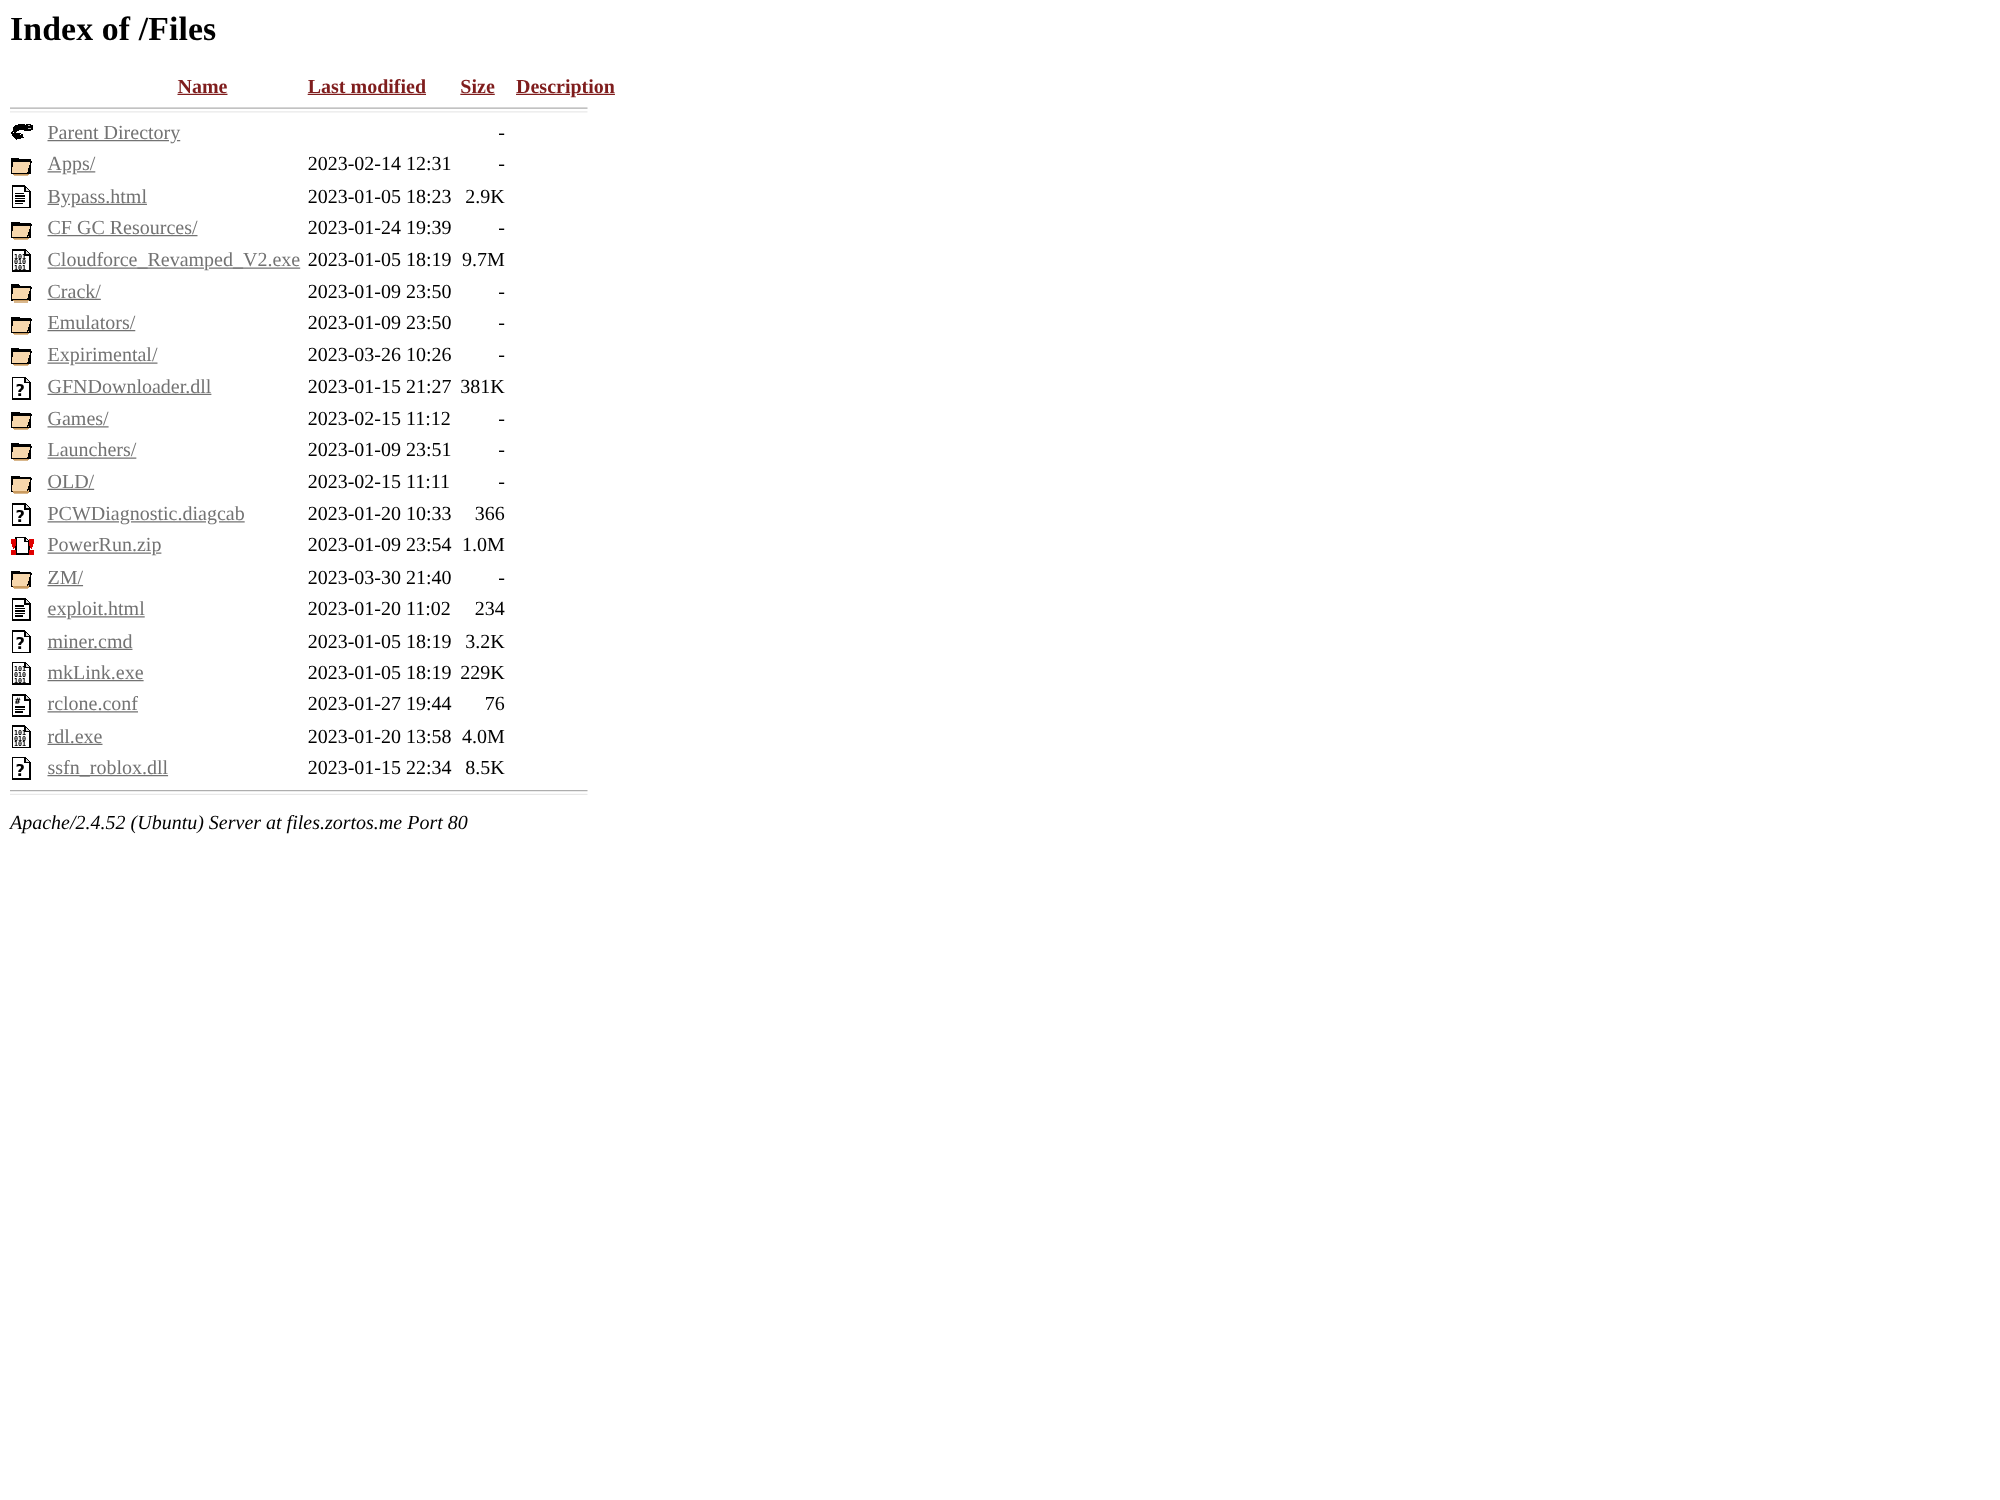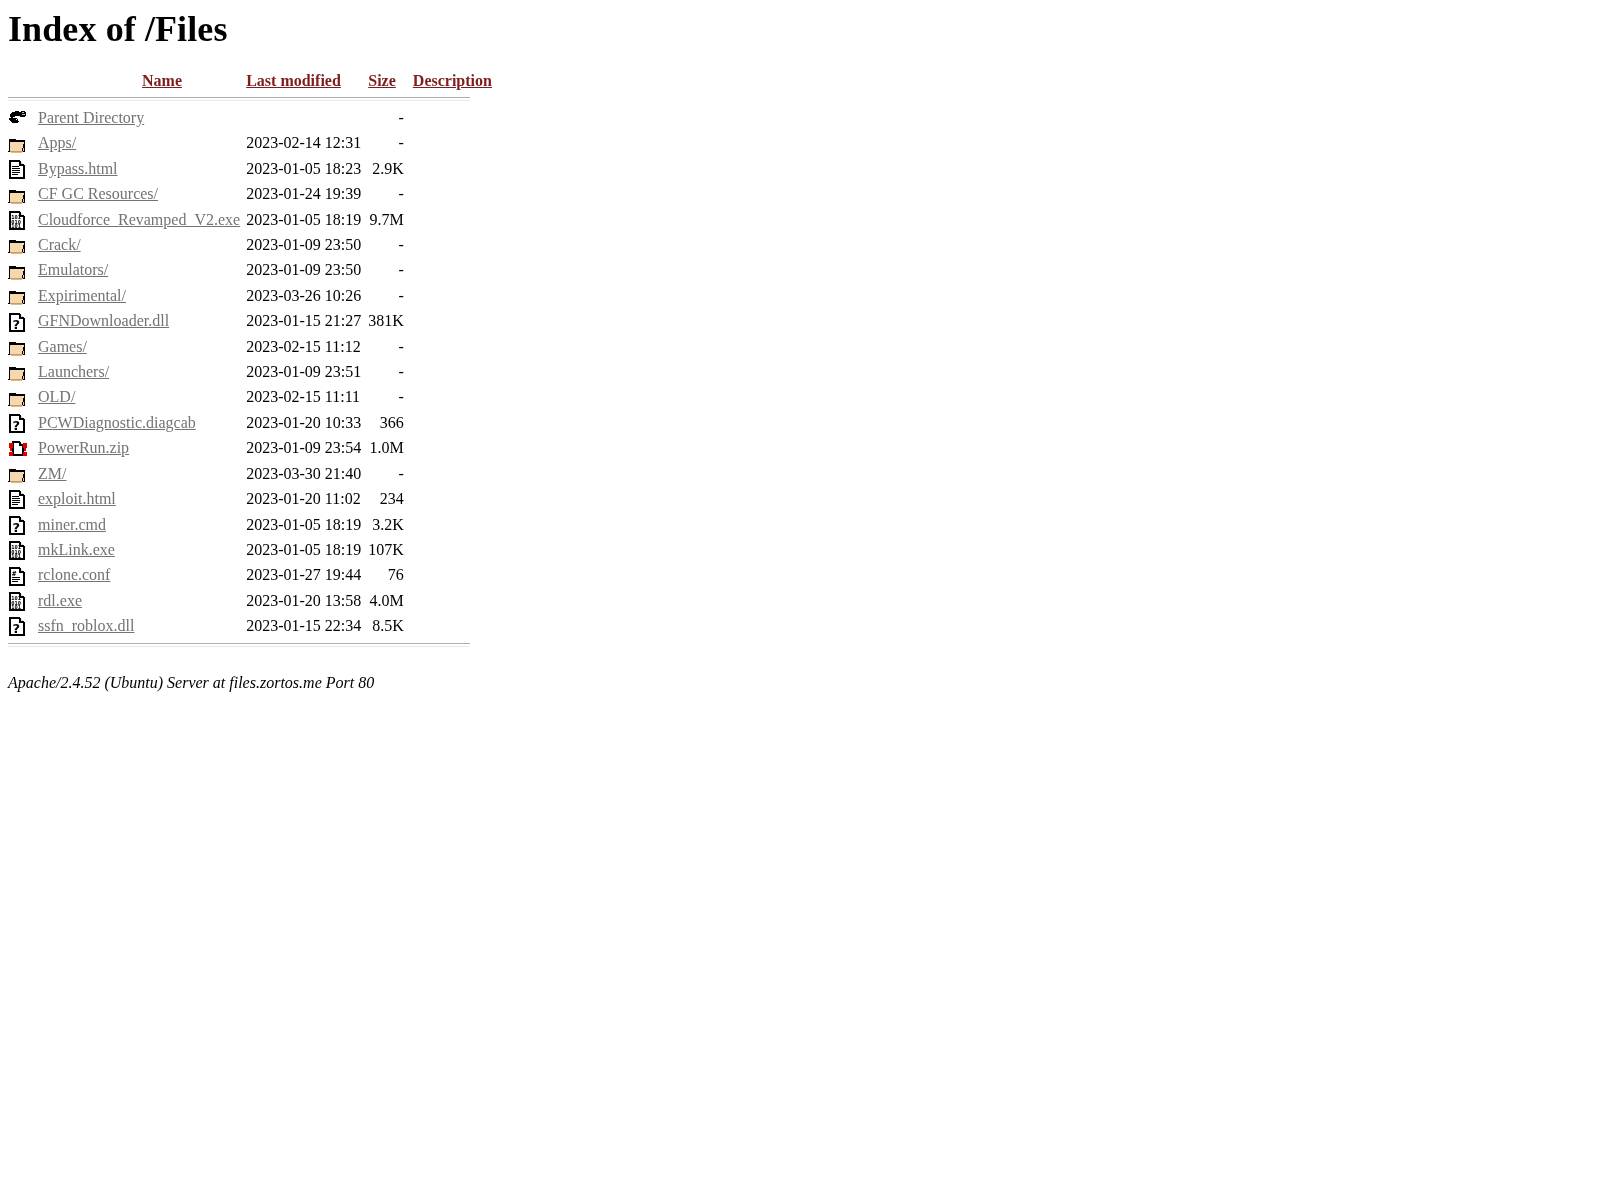--- a/index.html
+++ b/index.html
@@ -14,21 +14,21 @@
     color: #000000;
     width: 1600px;
     height: 1200px;
     overflow: hidden;
   }
   .page {
     padding: 8px;
   }
   h1.page-title {
     font-family: "Liberation Serif", "DejaVu Serif", serif;
-    font-size: 36px;
+    font-size: 27px;
     font-weight: bold;
     margin: 0 0 18px 0;
     padding: 0;
     letter-spacing: 0.1px;
   }
   table.index {
     border-collapse: collapse;
     border-spacing: 0;
     font-size: 16px;
   }
@@ -86,21 +86,21 @@
     height: 22px;
     position: relative;
     vertical-align: middle;
     overflow: hidden;
   }
   .icon svg { display: block; }
 
   .footer {
     font-style: italic;
     font-size: 16px;
-    margin-top: 18px;
+    margin-top: 5px;
     padding-left: 0;
   }
   .footer-rule {
     width: 462px;
     height: 2px;
     border: 0;
     border-top: 1px solid #aeaeae;
     border-bottom: 1px solid #e9e9e9;
     margin: 4px 0 9px 0;
   }
@@ -370,21 +370,21 @@
                 <path d="M2 2 L12 2 L16 6 L16 19 L2 19 Z" fill="#ffffff" stroke="#000000" stroke-width="1.4"></path>
                 <path d="M12 2 L12 6 L16 6" fill="#d9d9d9" stroke="#000000" stroke-width="1.2"></path>
                 <g font-family="DejaVu Sans Mono, monospace" font-size="5.4" font-weight="bold" fill="#000000">
                   <text x="3.2" y="9">101</text>
                   <text x="3.2" y="13.6">010</text>
                   <text x="3.2" y="18">101</text>
                 </g>
               </svg></span></td>
           <td class="col-name"><a class="entry-link">mkLink.exe</a></td>
           <td class="col-date">2023-01-05 18:19</td>
-          <td class="col-size">107K</td>
+          <td class="col-size">229K</td>
           <td class="col-desc"></td>
         </tr>
         <tr class="entry-row">
           <td class="col-icon"><span class="icon"><svg width="20" height="22" viewBox="0 0 20 22" shape-rendering="crispEdges">
                 <path d="M2 2 L12 2 L16 6 L16 19 L2 19 Z" fill="#ffffff" stroke="#000000" stroke-width="1.4"></path>
                 <path d="M12 2 L12 6 L16 6" fill="#d9d9d9" stroke="#000000" stroke-width="1.2"></path>
                 <text x="4" y="9.6" font-family="DejaVu Sans Mono, monospace" font-size="7" font-weight="bold" fill="#000000">#</text>
                 <g fill="#000000">
                   <rect x="4" y="11" width="8" height="1.2"></rect>
                   <rect x="4" y="13" width="8" height="1.2"></rect>

